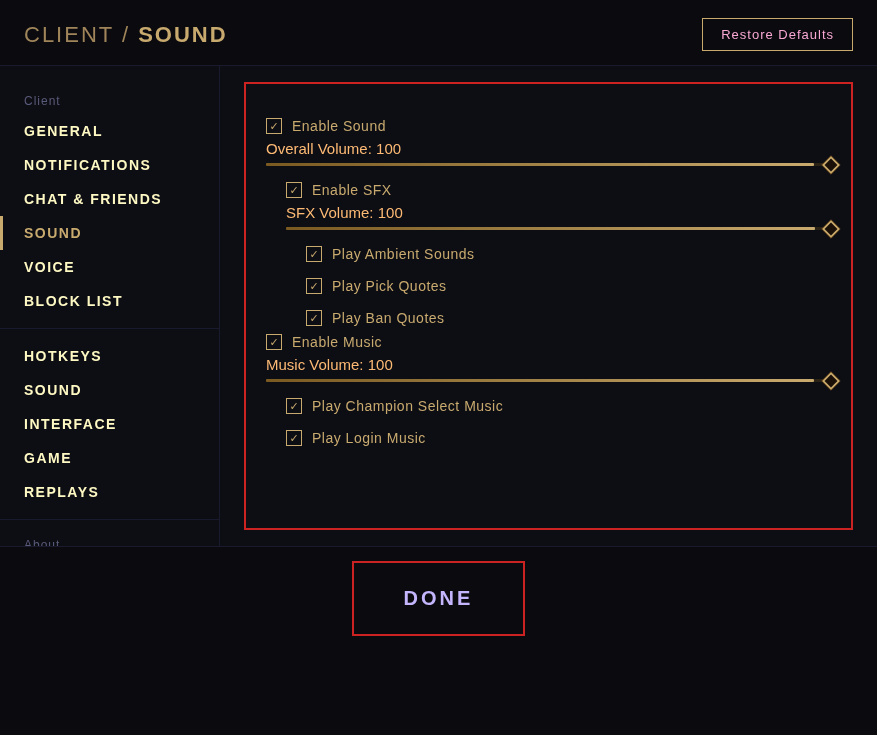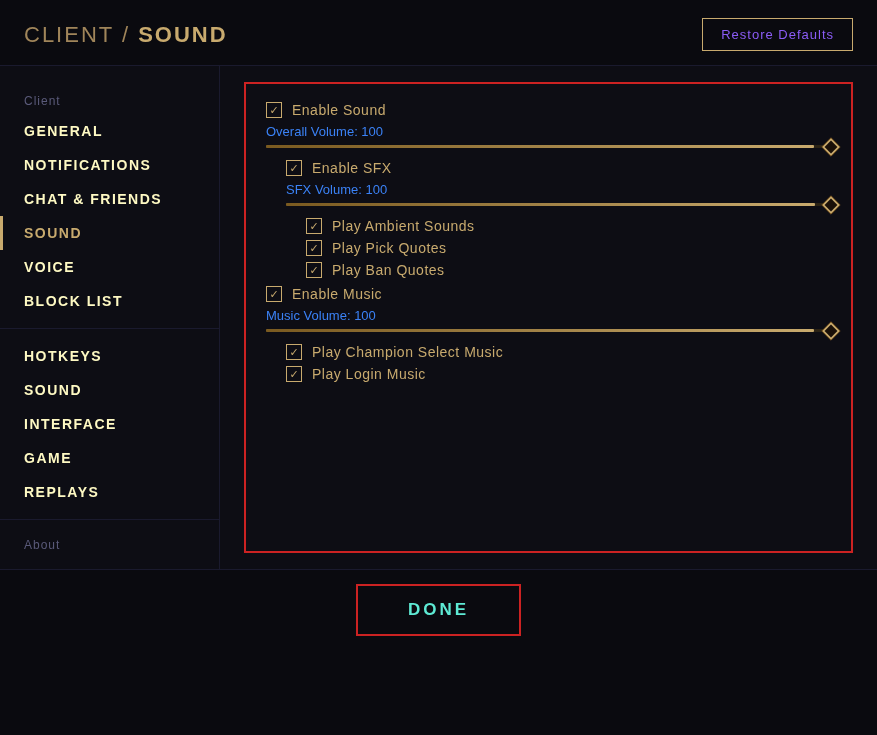--- a/index.html
+++ b/index.html
@@ -39,21 +39,21 @@
     }
 
     .header-title span {
       color: #a0855a;
       font-weight: 400;
     }
 
     .restore-defaults-btn {
       background: transparent;
       border: 1px solid #c8aa6e;
-      color: #8b5cf6;
+      color: #f9a8d4;
       padding: 8px 18px;
       font-size: 13px;
       letter-spacing: 1px;
       cursor: pointer;
       font-family: inherit;
     }
 
     
     .main-layout {
       display: flex;
@@ -114,31 +114,32 @@
       border: 2px solid #cc2222;
       padding: 18px 20px;
       flex: 1;
       background: #0d0d14;
     }
 
     .setting-row {
       display: flex;
       align-items: center;
       margin-bottom: 6px;
+      margin-top: 16px;
     }
 
     .setting-label {
       font-size: 14px;
       color: #c8aa6e;
       letter-spacing: 0.5px;
     }
 
     .section-label-text {
-      font-size: 13px;
-      color: #3b82f6;
+      font-size: 15px;
+      color: #fdba74;
       margin-bottom: 4px;
     }
 
     
     .custom-checkbox {
       width: 16px;
       height: 16px;
       border: 1.5px solid #c8aa6e;
       background: transparent;
       margin-right: 10px;
@@ -210,23 +211,23 @@
       display: flex;
       justify-content: center;
       padding: 14px 24px;
       background: #0a0a0f;
       border-top: 1px solid #1a1a2e;
     }
 
     .done-btn {
       background: transparent;
       border: 2px solid #cc2222;
-      color: #5eead4;
-      padding: 14px 50px;
-      font-size: 17px;
+      color: #c4b5fd;
+      padding: 24px 50px;
+      font-size: 20px;
       letter-spacing: 3px;
       cursor: pointer;
       font-family: inherit;
       font-weight: 700;
     }
   </style>
 </head>
 <body>
 
 <div class="app-container">

